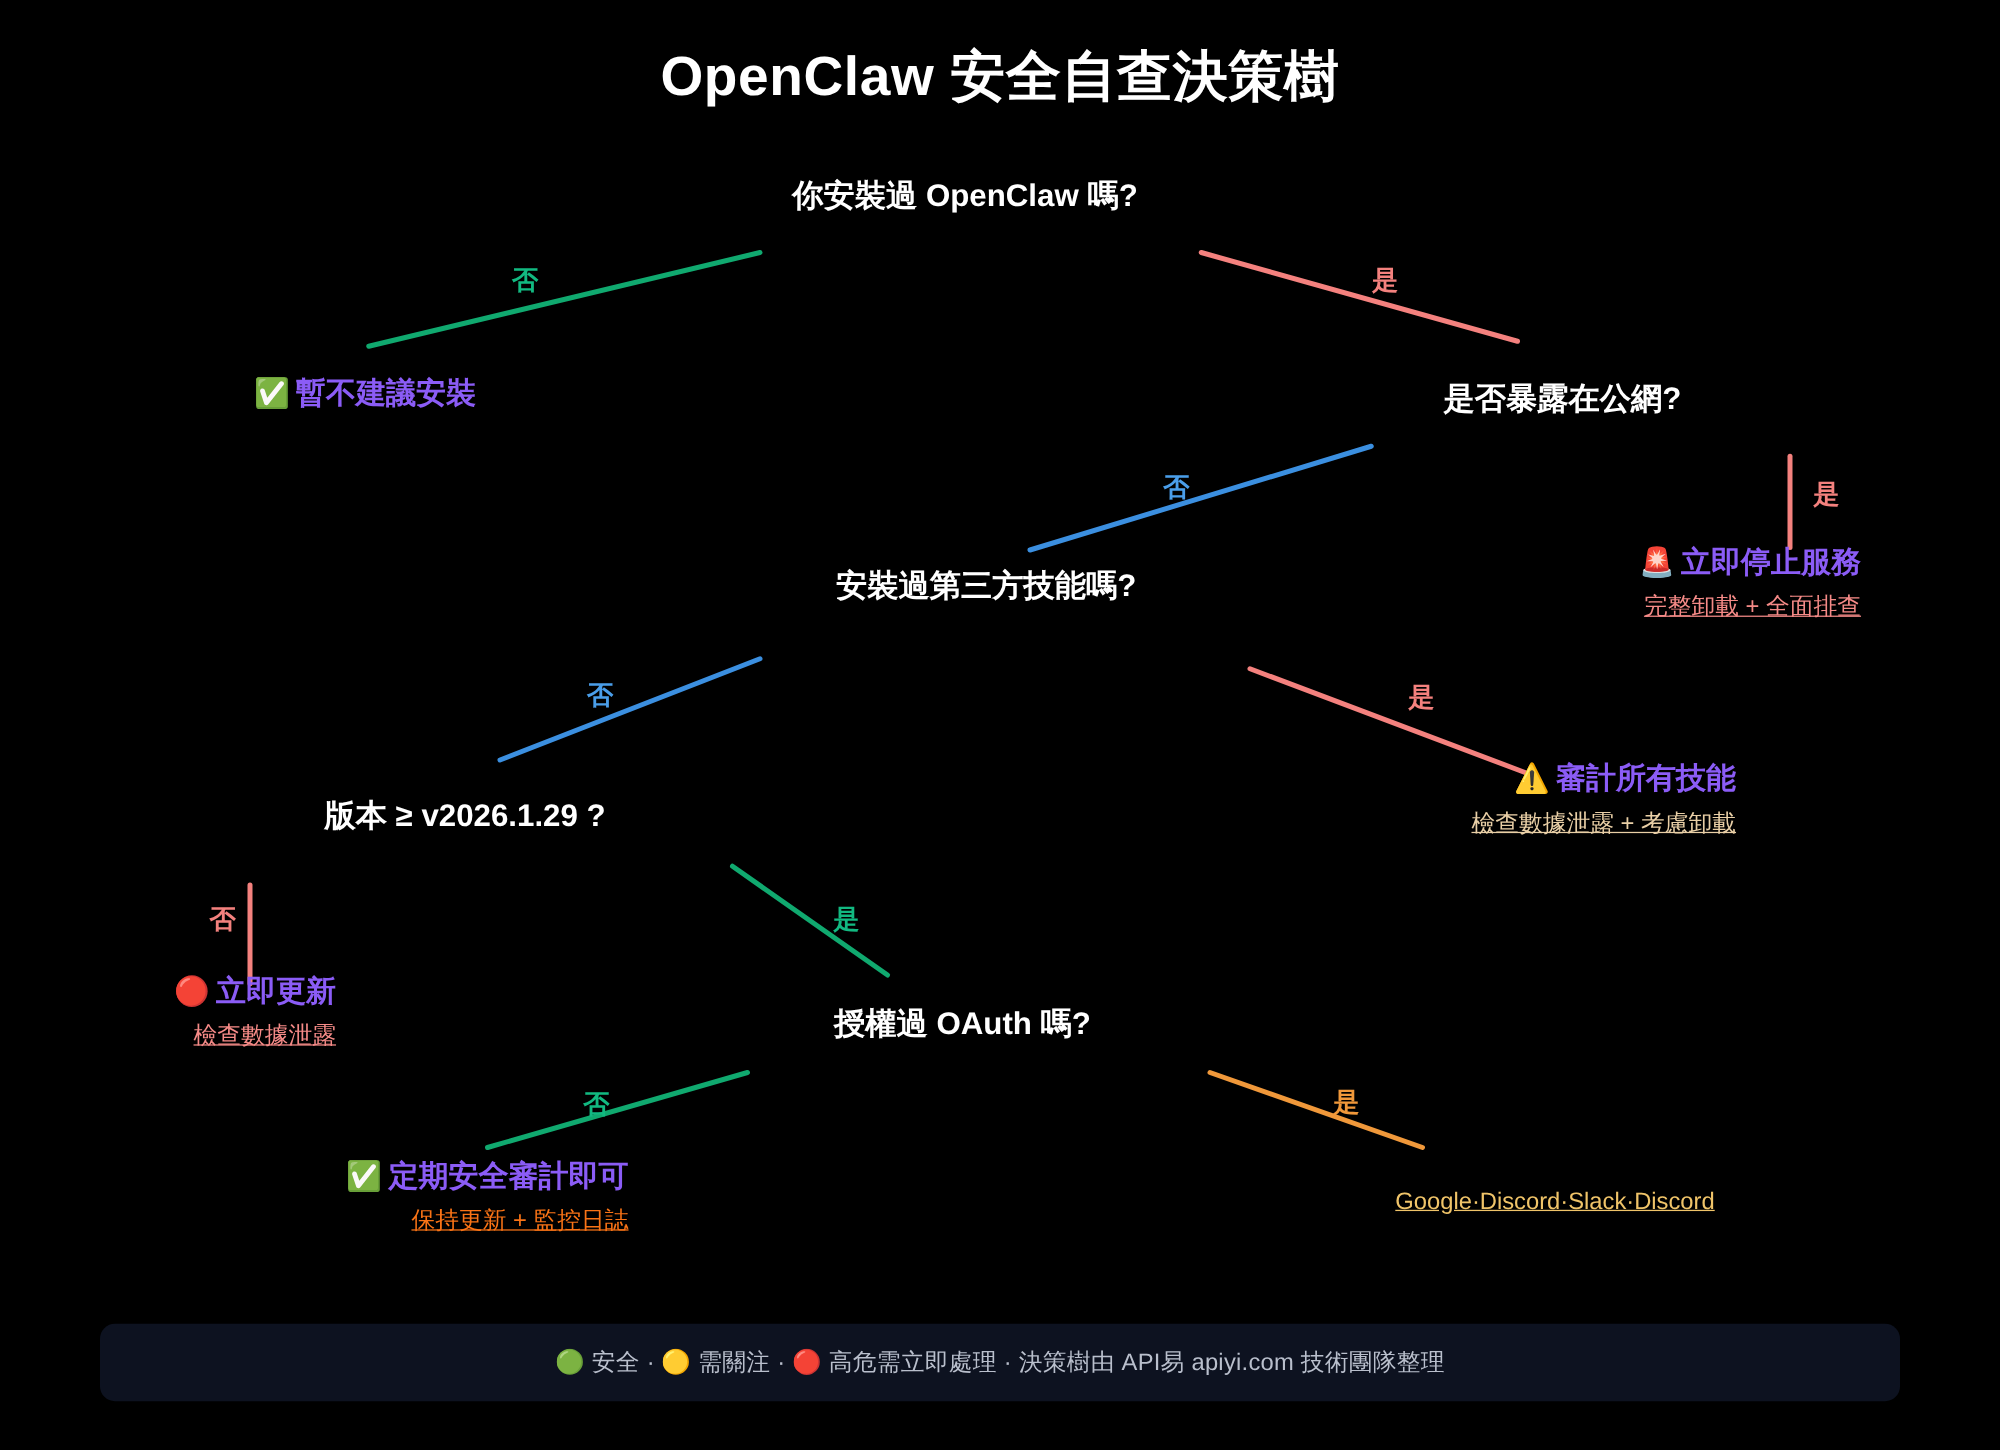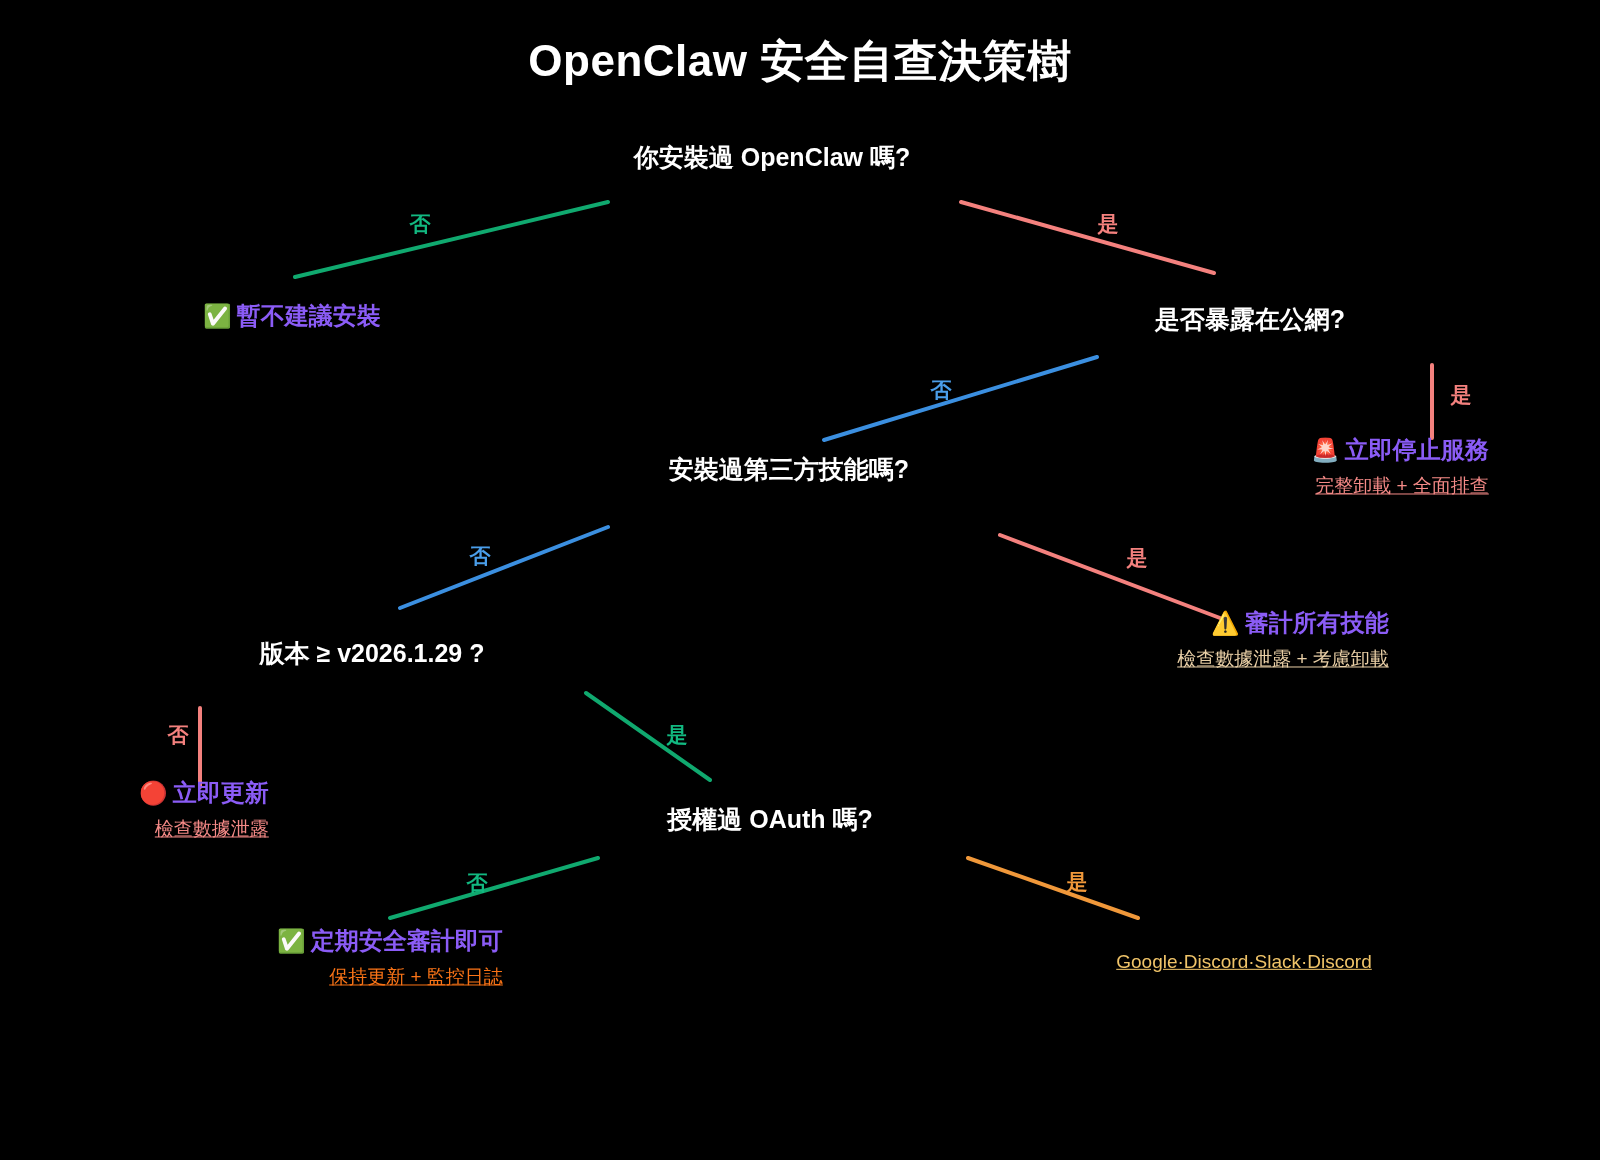--- a/index.html
+++ b/index.html
@@ -177,14 +177,17 @@
       <div class="edge-label lbl-red" style="left: 1461px; top: 395px;">是</div>
       <div class="edge-label lbl-blue" style="left: 941px; top: 390px;">否</div>
       <div class="edge-label lbl-red" style="left: 1137px; top: 558px;">是</div>
       <div class="edge-label lbl-blue" style="left: 480px; top: 556px;">否</div>
       <div class="edge-label lbl-red" style="left: 178px; top: 735px;">否</div>
       <div class="edge-label lbl-green" style="left: 677px; top: 735px;">是</div>
       <div class="edge-label lbl-green" style="left: 477px; top: 883px;">否</div>
       <div class="edge-label lbl-orange" style="left: 1077px; top: 882px;">是</div>
     </div>
 
+  <div class="footer-bar">
+    <div class="footer-text">🟢 安全 · 🟡 需關注 · 🔴 高危需立即處理 · 決策樹由 API易 apiyi.com 技術團隊整理</div>
+  </div>
 
 </div>
 
 </body></html>

